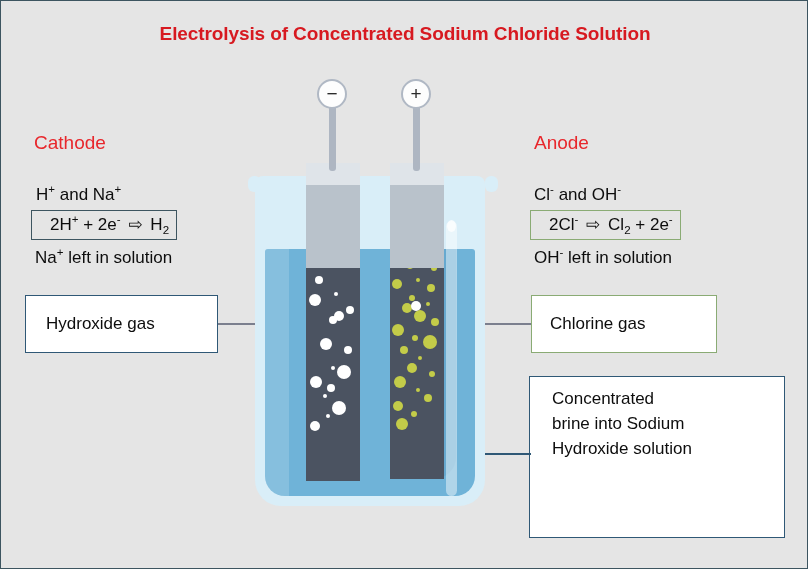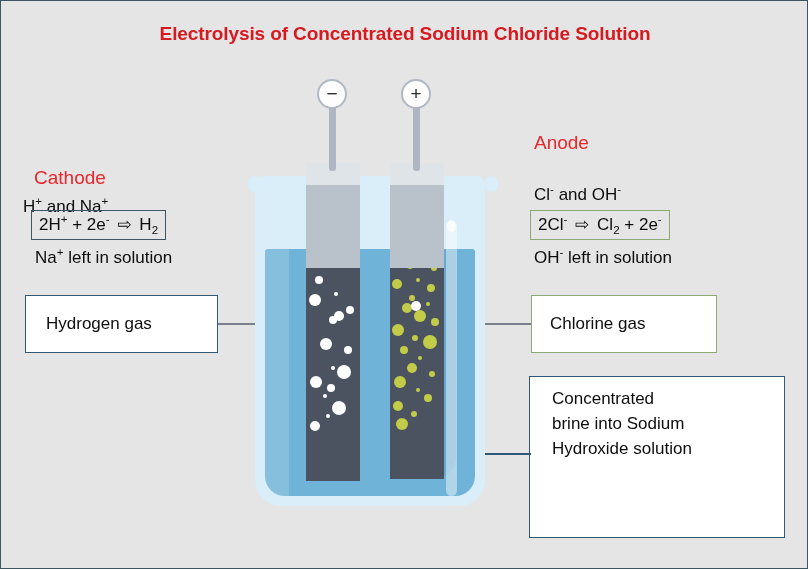--- a/index.html
+++ b/index.html
@@ -32,41 +32,41 @@
     color: #d71920;
     letter-spacing: -0.1px;
   }
 
   
   .side-heading {
     position: absolute;
     font-size: 19px;
     color: #e8272c;
   }
-  #cathode-heading { left: 33px; top: 131px; margin-top: 35px; }
+  #cathode-heading { left: 33px; top: 131px; }
   #anode-heading   { left: 533px; top: 131px; }
 
   
   .ion-line {
     position: absolute;
     font-size: 17px;
     color: #0d0d0d;
     white-space: nowrap;
   }
-  #cathode-ions { left: 22px; top: 182px; margin-top: 12px; }
+  #cathode-ions { left: 35px; top: 182px; }
   #anode-ions   { left: 533px; top: 182px; }
   #cathode-left { left: 34px; top: 245px; }
   #anode-left   { left: 533px; top: 245px; }
 
   .eq-box {
     position: absolute;
     font-size: 17px;
     color: #0d0d0d;
     white-space: nowrap;
-    padding: 2px 7px 3px 7px;
+    padding: 2px 7px 3px 18px;
   }
   #cathode-eq {
     left: 30px; top: 209px;
     border: 1.2px solid #3d5560;
   }
   #anode-eq {
     left: 529px; top: 209px;
     border: 1.8px solid #8aab74;
   }
 
@@ -270,21 +270,21 @@
   <div id="cathode-ions" class="ion-line">H<sup>+</sup> and Na<sup>+</sup></div>
   <div id="cathode-eq" class="eq-box">2H<sup>+</sup> + 2e<sup>-</sup> <span class="arrow">⇨</span> H<sub>2</sub></div>
   <div id="cathode-left" class="ion-line">Na<sup>+</sup> left in solution</div>
 
   <div id="anode-heading" class="side-heading">Anode</div>
   <div id="anode-ions" class="ion-line">Cl<sup>-</sup> and OH<sup>-</sup></div>
   <div id="anode-eq" class="eq-box">2Cl<sup>-</sup> <span class="arrow">⇨</span> Cl<sub>2</sub> + 2e<sup>-</sup></div>
   <div id="anode-left" class="ion-line">OH<sup>-</sup> left in solution</div>
 
   <div id="hydrogen-box" class="callout">
-    <span>Hydrogen gas</span>
+    <span>Hydroxide gas</span>
   </div>
   <div id="chlorine-box" class="callout">
     <span>Chlorine gas</span>
   </div>
   <div id="brine-box" class="callout">
     <span class="bl">Concentrated</span>
     <span class="bl">brine into Sodium</span>
     <span class="bl">Hydroxide solution</span>
   </div>
 

